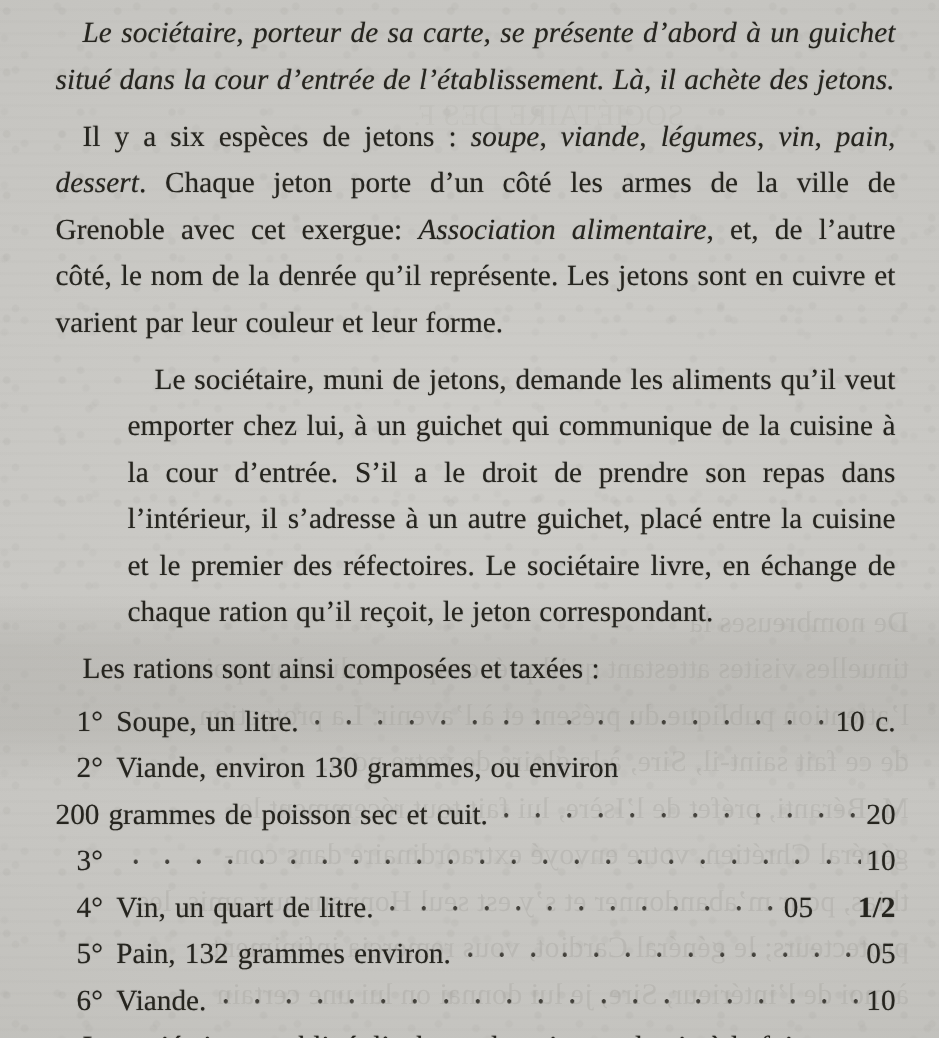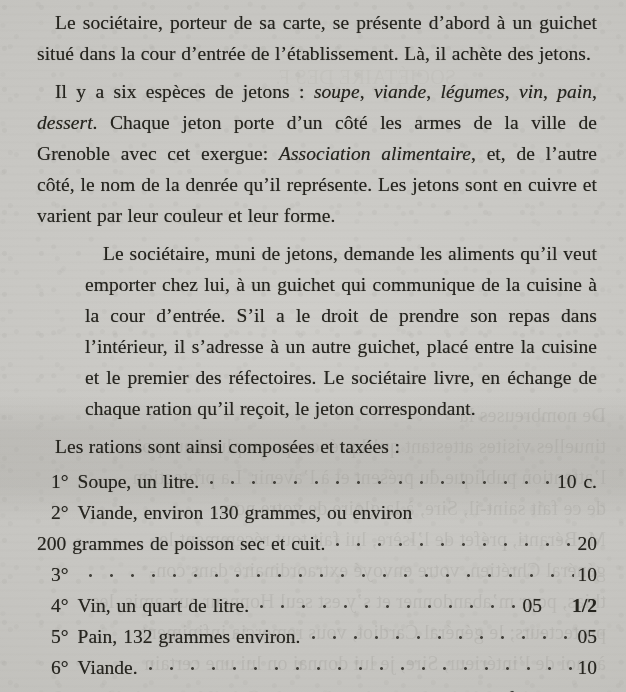--- a/index.html
+++ b/index.html
@@ -109,21 +109,21 @@
   }
   p.para.last {
     text-align: left;
     white-space: nowrap;
   }
   p.para i {
     font-style: italic;
   }
 
   
-  p.p1 { margin-top: 7px; }
+  p.p1 { margin-top: 7px; font-style: italic; }
   p.p2 { margin-top: 7px; }
   p.p3 { margin-top: 7px; margin-left: 48px; }
   p.p4 { margin-top: 7px; }
 
   
   ol#rations {
     list-style: none;
     margin: 4px 0 0 0;
     padding: 0;
   }

